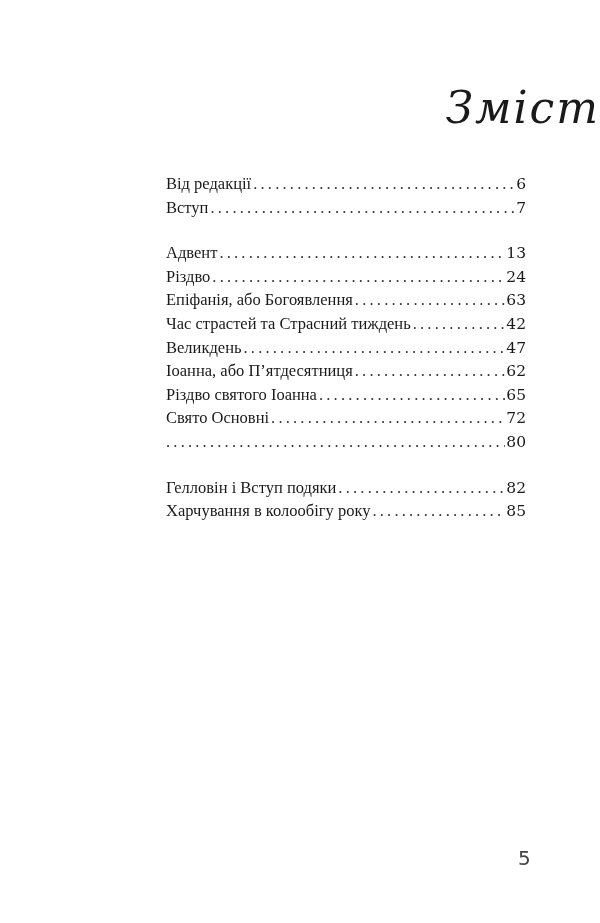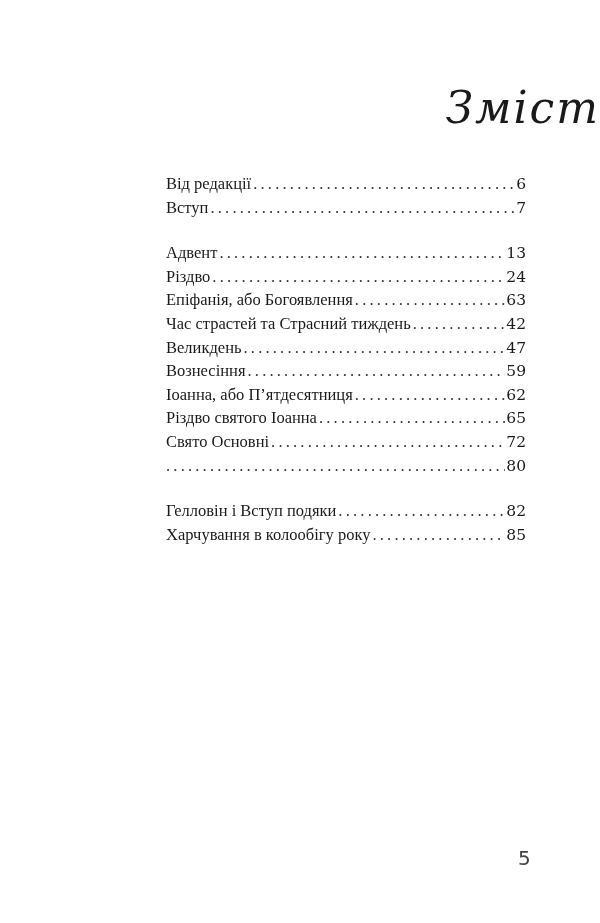--- a/index.html
+++ b/index.html
@@ -53,25 +53,20 @@
         <span class="label">Час страстей та Страсний тиждень</span>
         <span class="dots"></span>
         <span class="page">42</span>
       </div>
     <div class="row">
         <span class="label">Великдень</span>
         <span class="dots"></span>
         <span class="page">47</span>
       </div>
     <div class="row">
-        <span class="label">Вознесіння</span>
-        <span class="dots"></span>
-        <span class="page">59</span>
-      </div>
-    <div class="row">
         <span class="label">Іоанна, або П’ятдесятниця</span>
         <span class="dots"></span>
         <span class="page">62</span>
       </div>
     <div class="row">
         <span class="label">Різдво святого Іоанна</span>
         <span class="dots"></span>
         <span class="page">65</span>
       </div>
     <div class="row">

